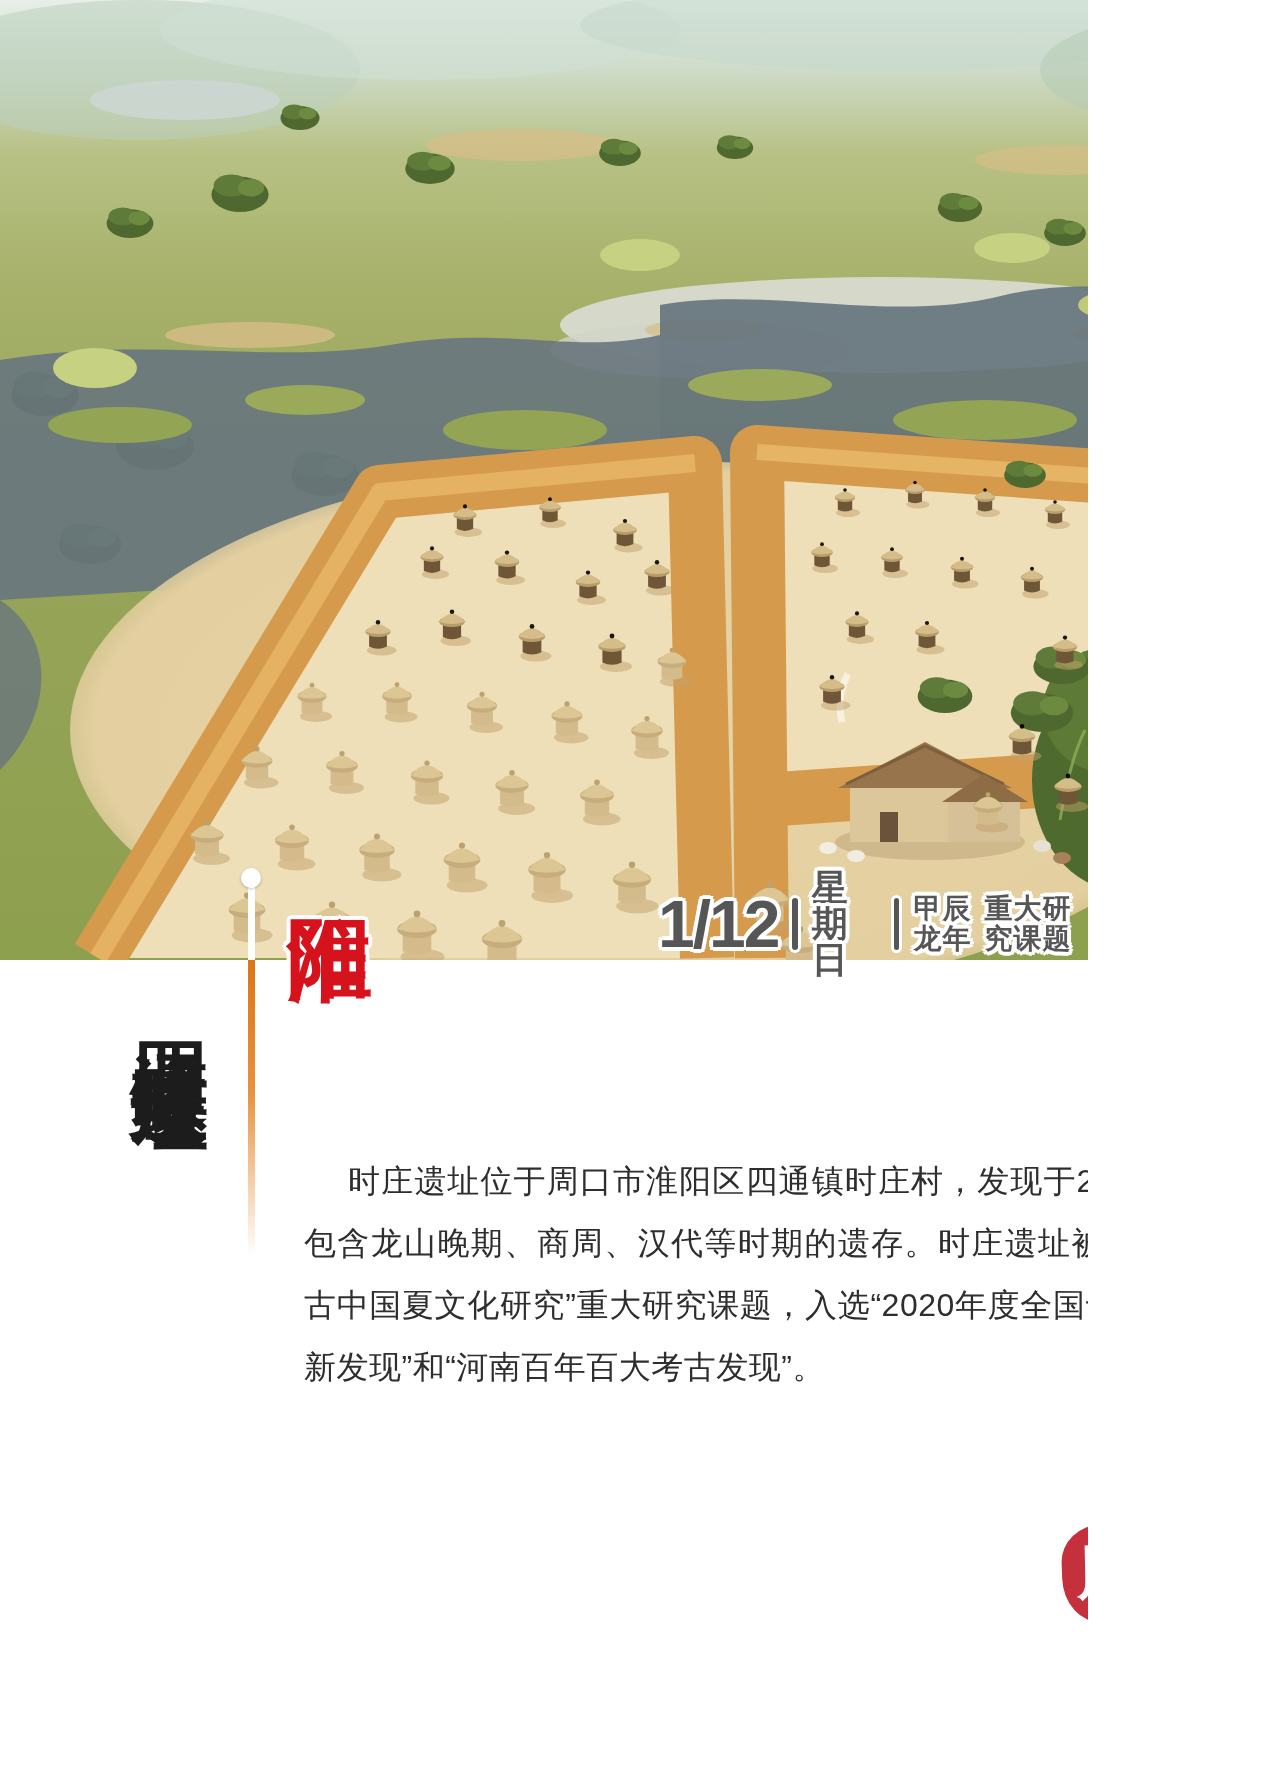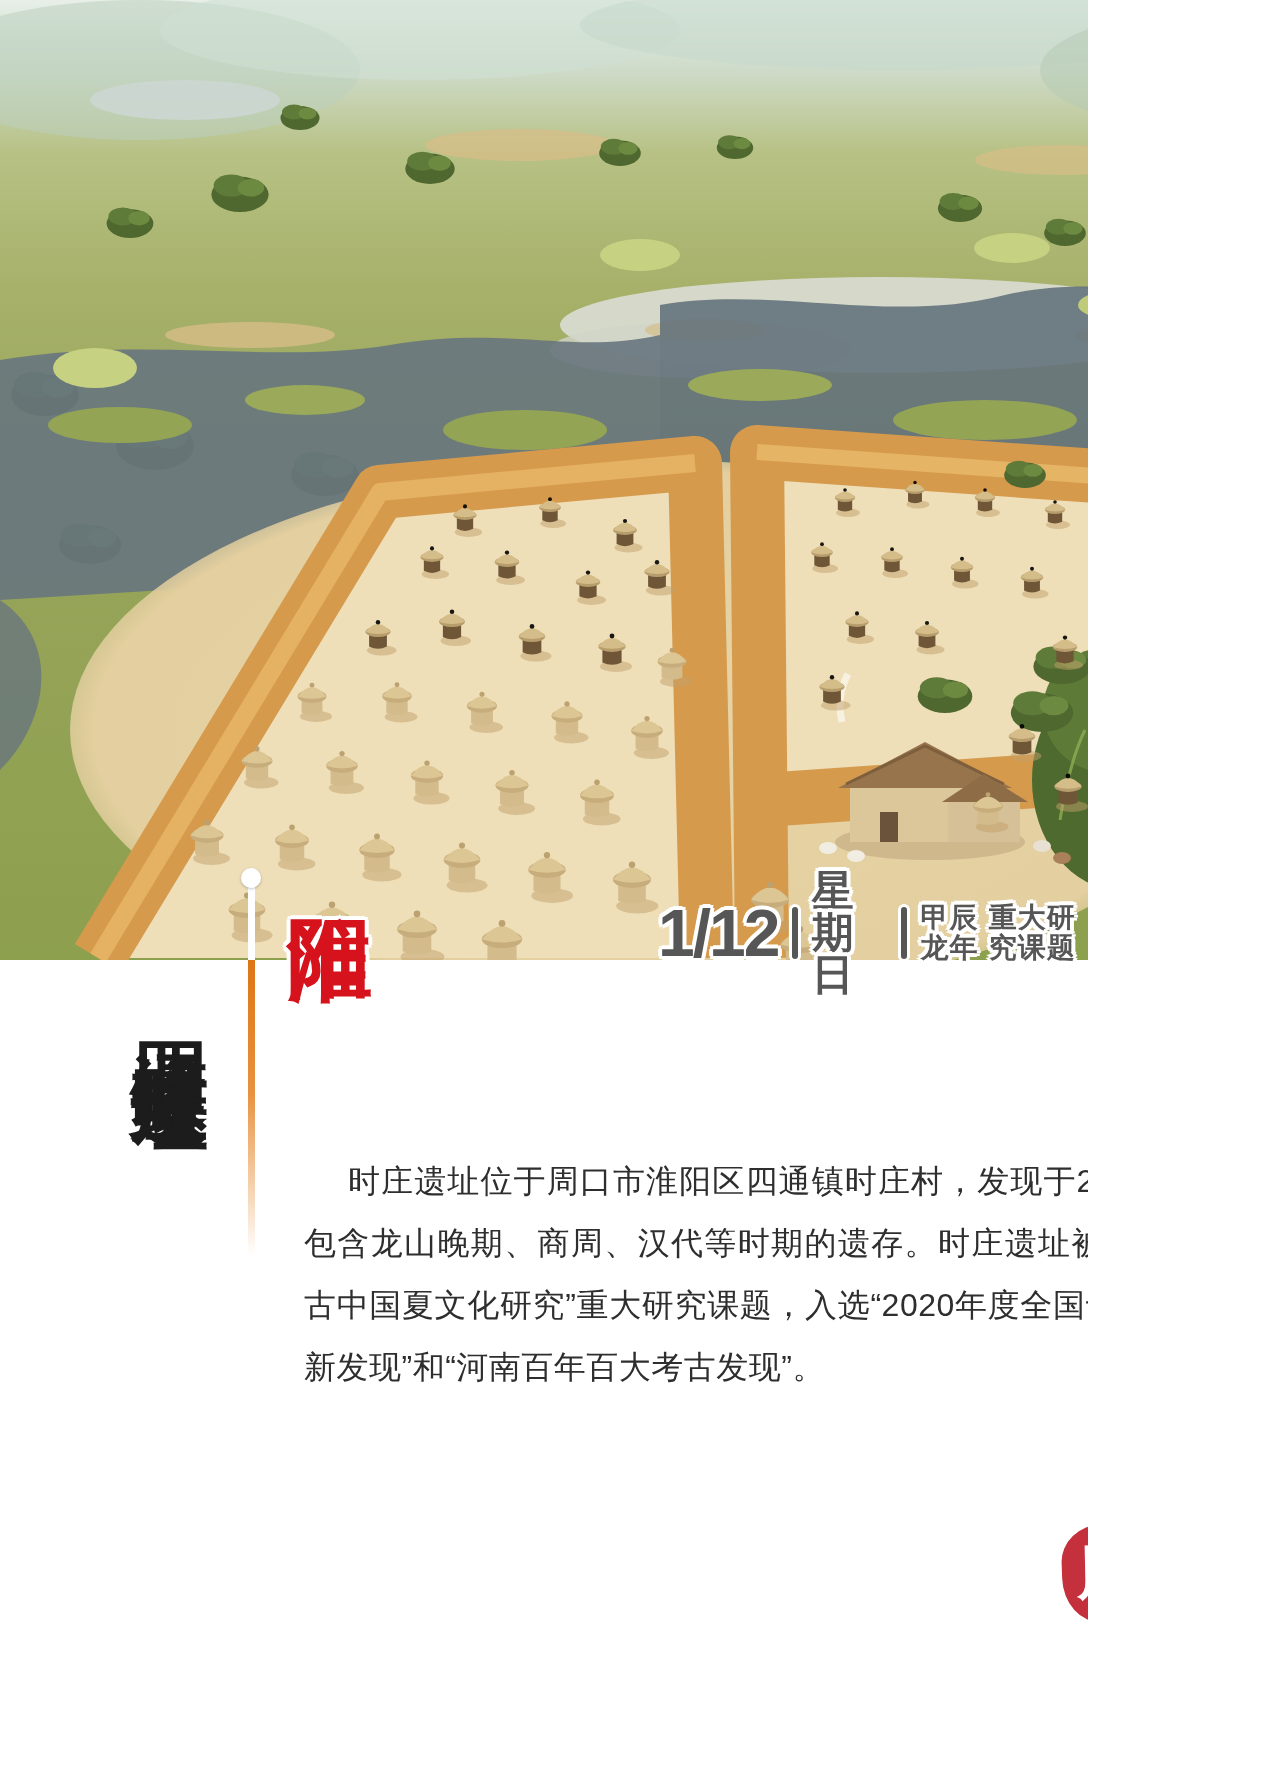--- a/index.html
+++ b/index.html
@@ -18,21 +18,21 @@
 
   
   .outlined{text-shadow:-3px -3px 0 #fff,3px -3px 0 #fff,-3px 3px 0 #fff,3px 3px 0 #fff,
             0 -4px 0 #fff,0 4px 0 #fff,-4px 0 0 #fff,4px 0 0 #fff;}
 
   
   .date-row{position:absolute;left:658px;top:870px;display:flex;align-items:center;gap:14px;
             color:#565656;}
   .date-day{font-size:66px;font-weight:800;letter-spacing:-2px;line-height:1;}
   .date-sep{width:9px;height:52px;border-radius:5px;background:#565656;box-shadow:0 0 0 3px #fff;}
-  .date-week{font-size:42px;font-weight:700;line-height:1;letter-spacing:2px;
+  .date-week{font-size:36px;font-weight:700;line-height:1;letter-spacing:2px;
              font-family:"Liberation Sans",sans-serif;}
   .date-lunar{display:flex;flex-direction:row;justify-content:center;gap:2px;}
   .date-lunar span{font-size:28px;font-weight:700;line-height:30px;letter-spacing:1px;}
 
   
   .loc-vertical{position:absolute;left:282px;top:846px;writing-mode:vertical-rl;
        font-family:"Liberation Serif",serif;font-weight:900;font-size:86px;line-height:96px;
        letter-spacing:7px;color:#d6121d;}
 
   

